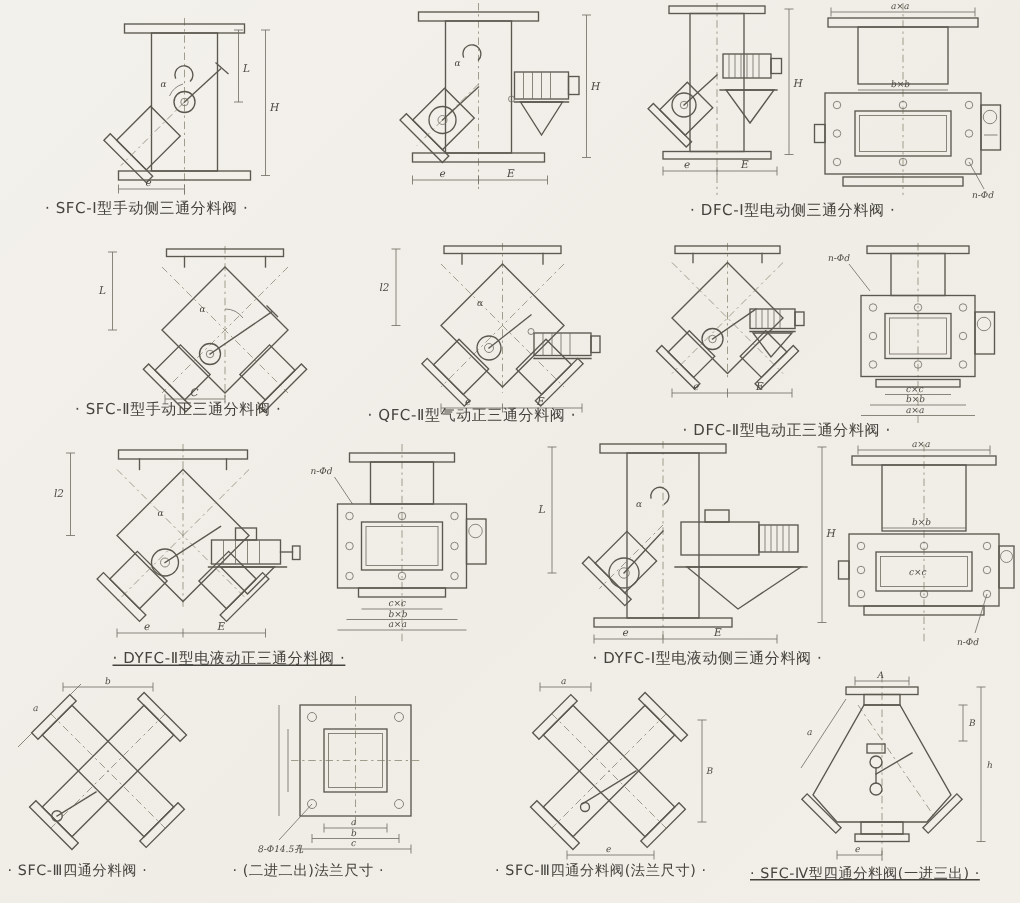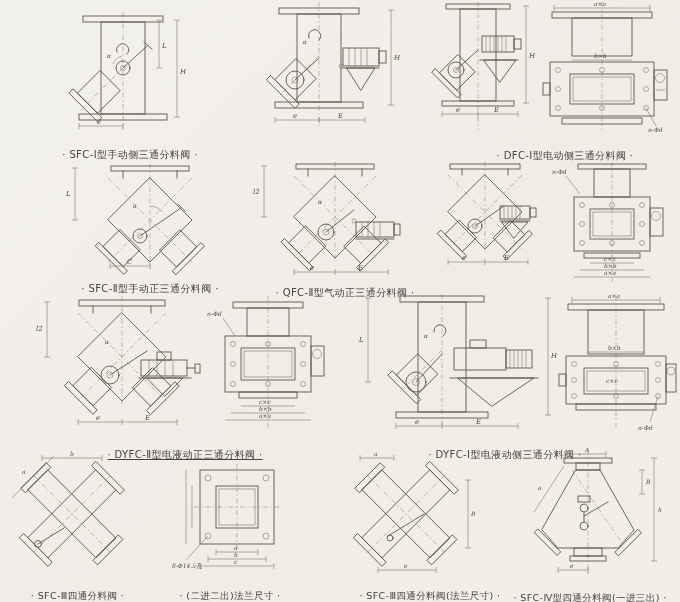--- a/index.html
+++ b/index.html
@@ -4,23 +4,23 @@
 <style>
   html,body{margin:0;padding:0;}
   #page{
     position:relative;width:680px;height:602px;overflow:hidden;
     background:linear-gradient(135deg,#f3f1eb 0%,#efede6 55%,#f1efe8 100%);
     font-family:"DejaVu Sans", sans-serif;
   }
   .fig{position:absolute;}
   .fig svg{overflow:visible;display:block;}
   .cap{
-    position:absolute;text-align:center;
+    position:absolute;text-align:left;
     font-size:10px;letter-spacing:.4px;color:#45433d;
-    font-family:"DejaVu Sans", sans-serif;white-space:nowrap;margin-top:16px;
+    font-family:"DejaVu Sans", sans-serif;white-space:nowrap;
   }
   .cap.small{font-size:9.5px;}
   
   .s  {stroke:#5b584f;stroke-width:.9;fill:none;stroke-linecap:square;}
   .t  {stroke:#716e64;stroke-width:.55;fill:none;}
   .cl {stroke:#85816f;stroke-width:.5;fill:none;stroke-dasharray:5 2.5 1.5 2.5;}
   text.d {font-style:italic;font-size:7px;font-family:"DejaVu Serif", serif;fill:#4b4942;}
   text.ds{font-style:italic;font-size:6px;font-family:"DejaVu Serif", serif;fill:#4b4942;}
 </style>
 </head>
@@ -325,20 +325,21 @@
         <rect class="s" x="156" y="91" width="56" height="5"></rect>
         <line class="t" x1="162" y1="101" x2="206" y2="101"></line>
         <text class="ds" x="176" y="99">c×c</text>
         <line class="t" x1="152" y1="108" x2="216" y2="108"></line>
         <text class="ds" x="176" y="106">b×b</text>
         <line class="t" x1="146" y1="115" x2="222" y2="115"></line>
         <text class="ds" x="176" y="113">a×a</text>
       </g>
     </svg>
   </div>
+  <div class="cap" style="left:455px;top:280px;width:210px;">· DFC-Ⅱ型电动正三通分料阀 ·</div>
 
   <div class="fig" style="left:25px;top:296px;">
     <svg width="310" height="135" viewBox="0 0 310 135">
       <g>
         <line class="cl" x1="97" y1="0" x2="97" y2="110"></line>
         <rect class="s" x="54" y="4" width="86" height="6"></rect>
         <line class="s" x1="68" y1="10" x2="68" y2="17"></line>
           <line class="s" x1="126" y1="10" x2="126" y2="17"></line>
         <polygon class="s" points="97,17 141,61 97,105 53,61"></polygon>
         <line class="cl" x1="53" y1="17" x2="141" y2="105"></line>

